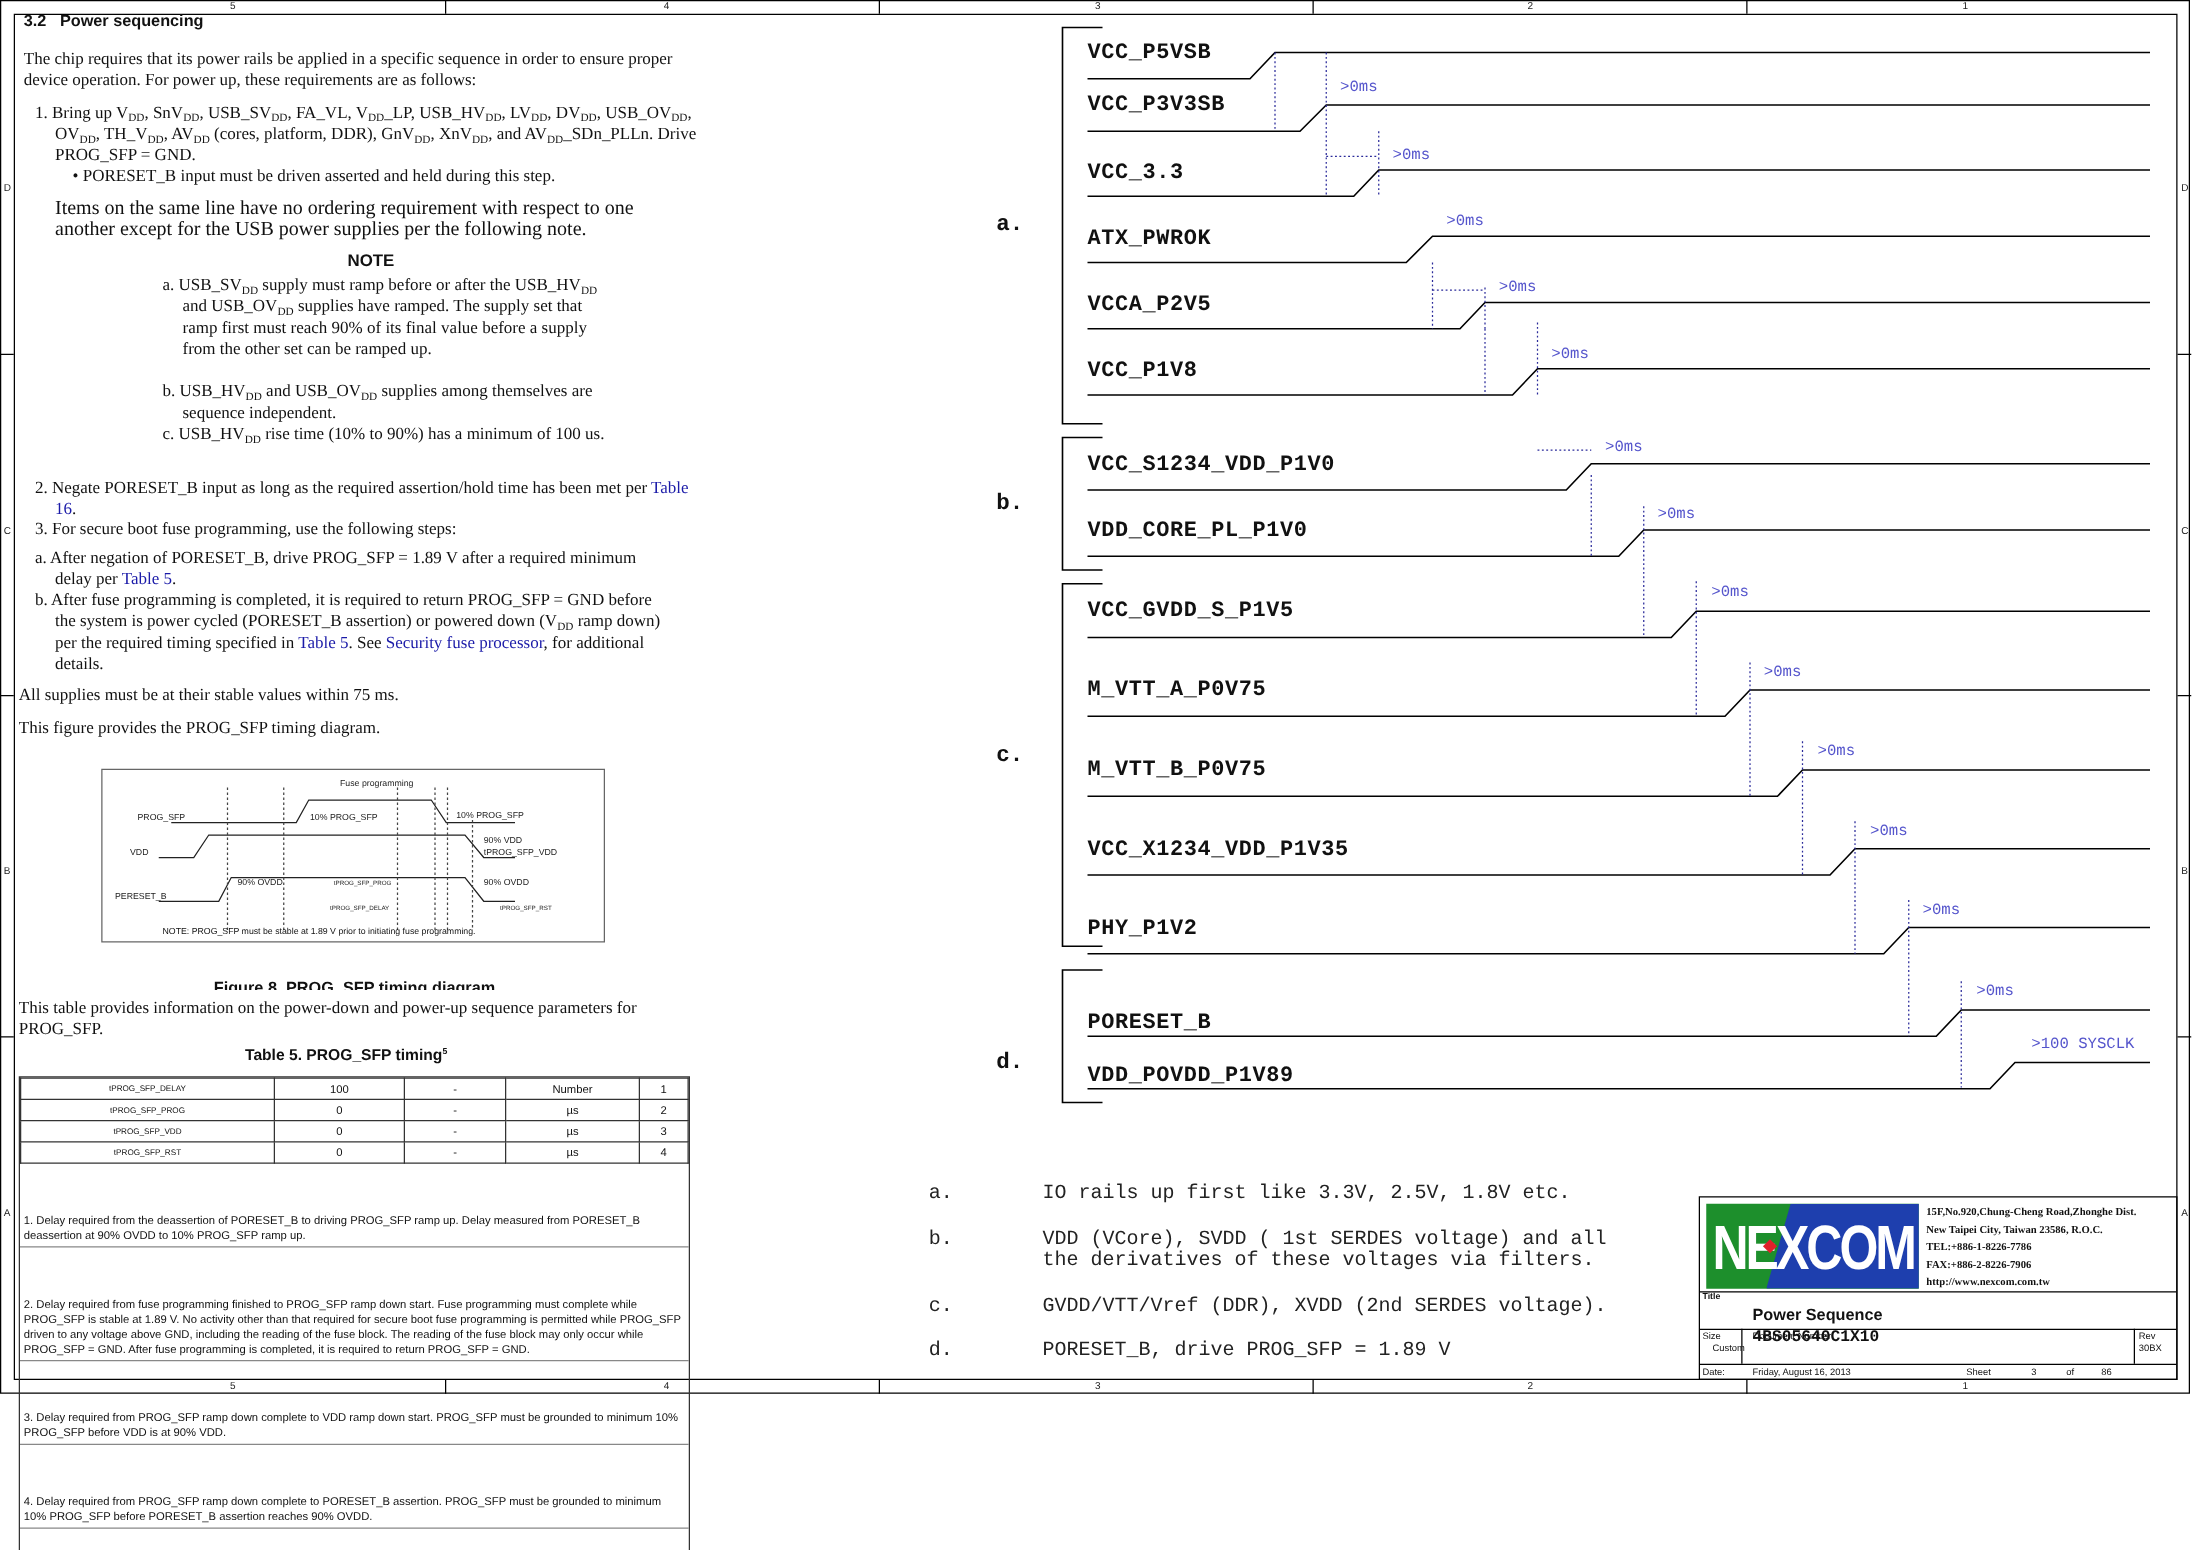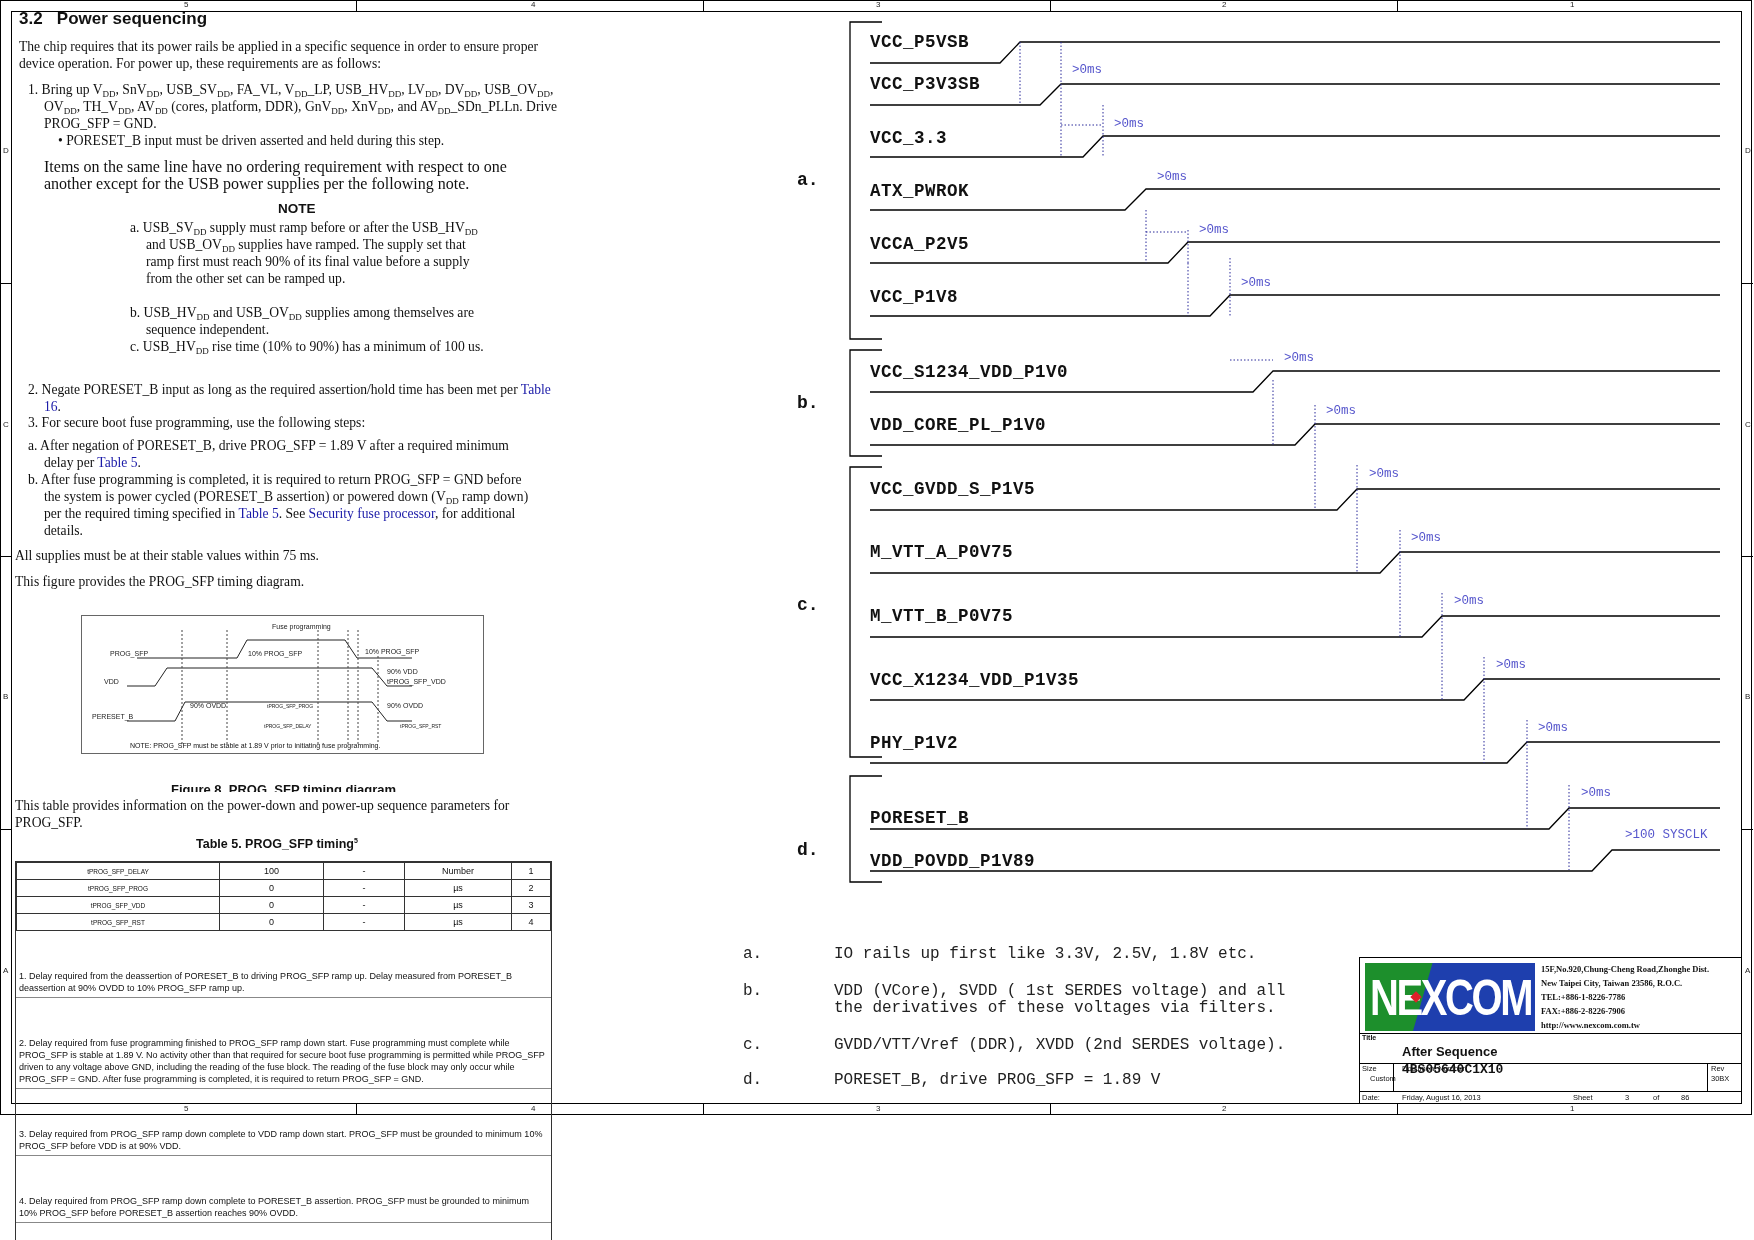--- a/index.html
+++ b/index.html
@@ -2,21 +2,21 @@
 <html><head>
 <meta charset="utf-8">
 <style>
   html,body{margin:0;padding:0;background:#fff;}
   body{width:1754px;height:1240px;position:relative;overflow:hidden;font-family:"Liberation Serif",serif;color:#111;}
   .abs{position:absolute;}
   .sheet-outer{position:absolute;left:0;top:0;width:1752px;height:1115px;border:1px solid #000;box-sizing:border-box;}
   .sheet-inner{position:absolute;left:11px;top:11px;width:1731px;height:1093px;border:1px solid #000;box-sizing:border-box;}
   .zone-num{position:absolute;font-family:"Liberation Sans",sans-serif;font-size:8px;color:#222;}
   .zone-tick{position:absolute;background:#000;}
-  .h{font-family:"Liberation Sans",sans-serif;font-weight:bold;font-size:17px;}
+  .h{font-family:"Liberation Sans",sans-serif;font-weight:bold;font-size:13px;}
   .link{color:#1a1aa8;}
   sub{font-size:9px;vertical-align:-3px;line-height:0;}
   .mono-label{position:absolute;font-family:"Liberation Mono",monospace;font-weight:bold;font-size:17.5px;letter-spacing:0.5px;}
   .group-letter{position:absolute;font-family:"Liberation Mono",monospace;font-weight:bold;font-size:18px;}
   .delay{position:absolute;font-family:"Liberation Mono",monospace;font-size:12.5px;color:#5555cc;}
   .note-line{position:absolute;font-family:"Liberation Mono",monospace;font-size:16px;color:#222;}
   table.t5{border-collapse:collapse;font-family:"Liberation Sans",sans-serif;font-size:9px;}
   table.t5 td, table.t5 th{border:1px solid #333;padding:1px 3px;text-align:center;height:14px;}
   table.t5 th{text-align:center;font-weight:bold;}
   .fn{font-family:"Liberation Sans",sans-serif;font-size:9px;line-height:12px;padding:3px;border-bottom:1px solid #888;margin-top:36px;}
@@ -312,21 +312,21 @@
   </div>
   <div class="abs" style="left:181px;top:4px;font-size:8.5px;line-height:14px;font-weight:bold">
     <div>15F,No.920,Chung-Cheng Road,Zhonghe Dist.</div>
     <div>New Taipei City, Taiwan 23586, R.O.C.</div>
     <div>TEL:+886-1-8226-7786</div>
     <div>FAX:+886-2-8226-7906</div>
     <div>http://www.nexcom.com.tw</div>
   </div>
   <div class="abs" style="left:0;top:75px;width:100%;height:1px;background:#000"></div>
   <span class="abs" style="left:2px;top:76px;font-size:7px;font-weight:bold;font-family:'Liberation Sans',sans-serif">Title</span>
-  <span class="abs" style="left:42px;top:86px;font-size:13px;font-weight:bold;font-family:'Liberation Sans',sans-serif">After Sequence</span>
+  <span class="abs" style="left:42px;top:86px;font-size:13px;font-weight:bold;font-family:'Liberation Sans',sans-serif">Power Sequence</span>
   <div class="abs" style="left:0;top:105px;width:100%;height:1px;background:#000"></div>
   <div class="abs" style="left:33px;top:105px;width:1px;height:28px;background:#000"></div>
   <div class="abs" style="left:347px;top:105px;width:1px;height:28px;background:#000"></div>
   <span class="abs" style="left:2px;top:106px;font-size:7.5px;font-family:'Liberation Sans',sans-serif">Size</span>
   <span class="abs" style="left:10px;top:116px;font-size:7.5px;font-family:'Liberation Sans',sans-serif">Custom</span>
   <span class="abs" style="left:42px;top:106px;font-size:7.5px;font-family:'Liberation Sans',sans-serif">Document Number</span>
   <span class="abs" style="left:42px;top:104px;font-size:13px;font-weight:bold;font-family:Liberation Mono, monospace">4BS05640C1X10</span>
   <span class="abs" style="left:351px;top:106px;font-size:7.5px;font-family:'Liberation Sans',sans-serif">Rev</span>
   <span class="abs" style="left:351px;top:116px;font-size:7.5px;font-family:'Liberation Sans',sans-serif">30BX</span>
   <div class="abs" style="left:0;top:133px;width:100%;height:1px;background:#000"></div>

